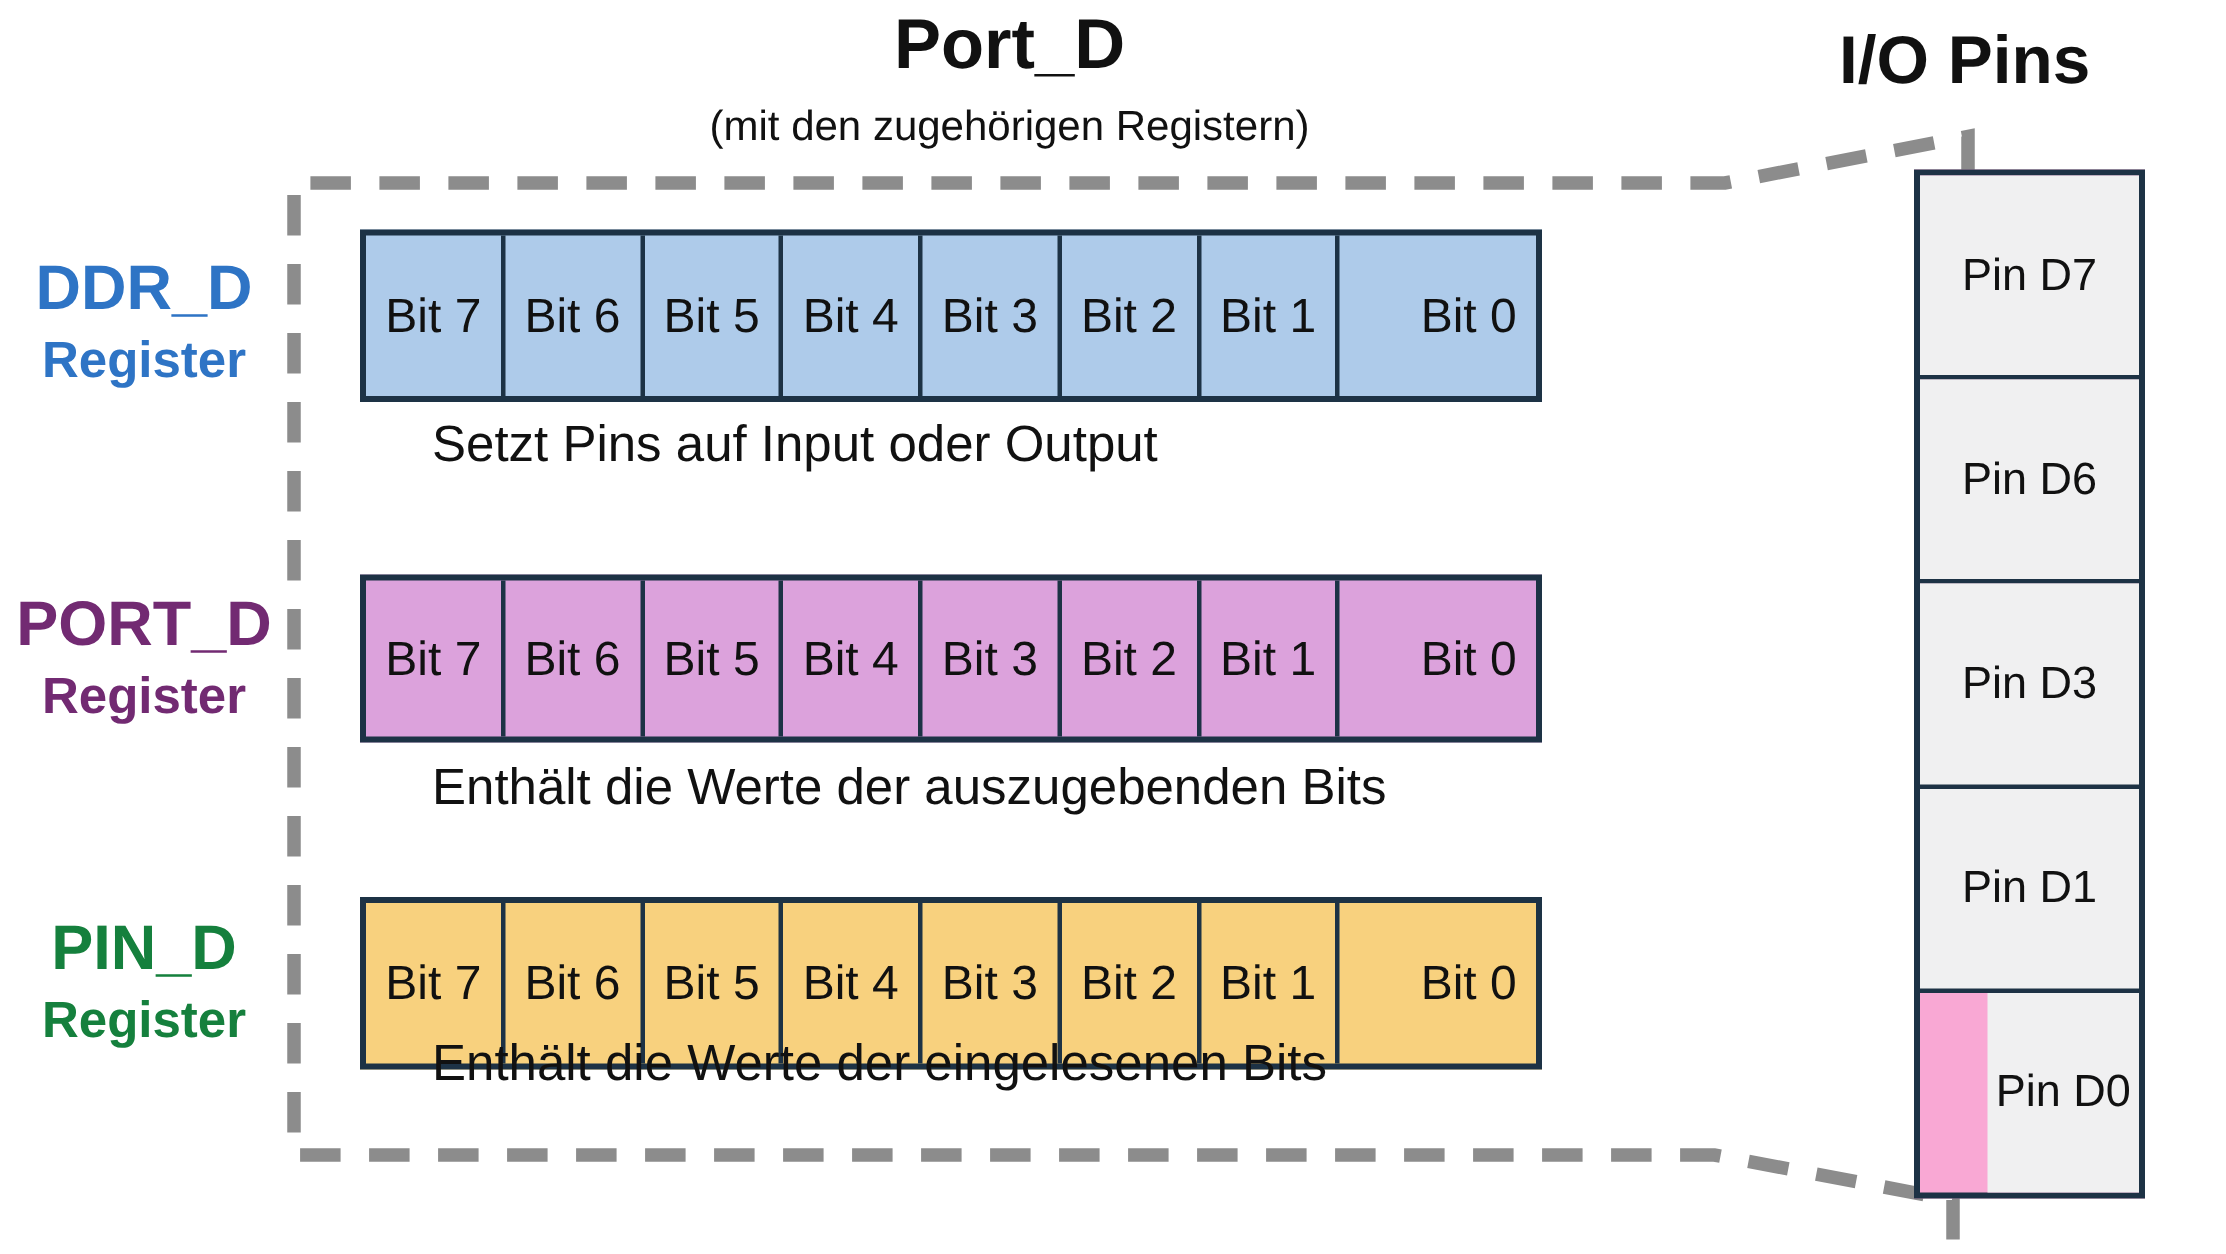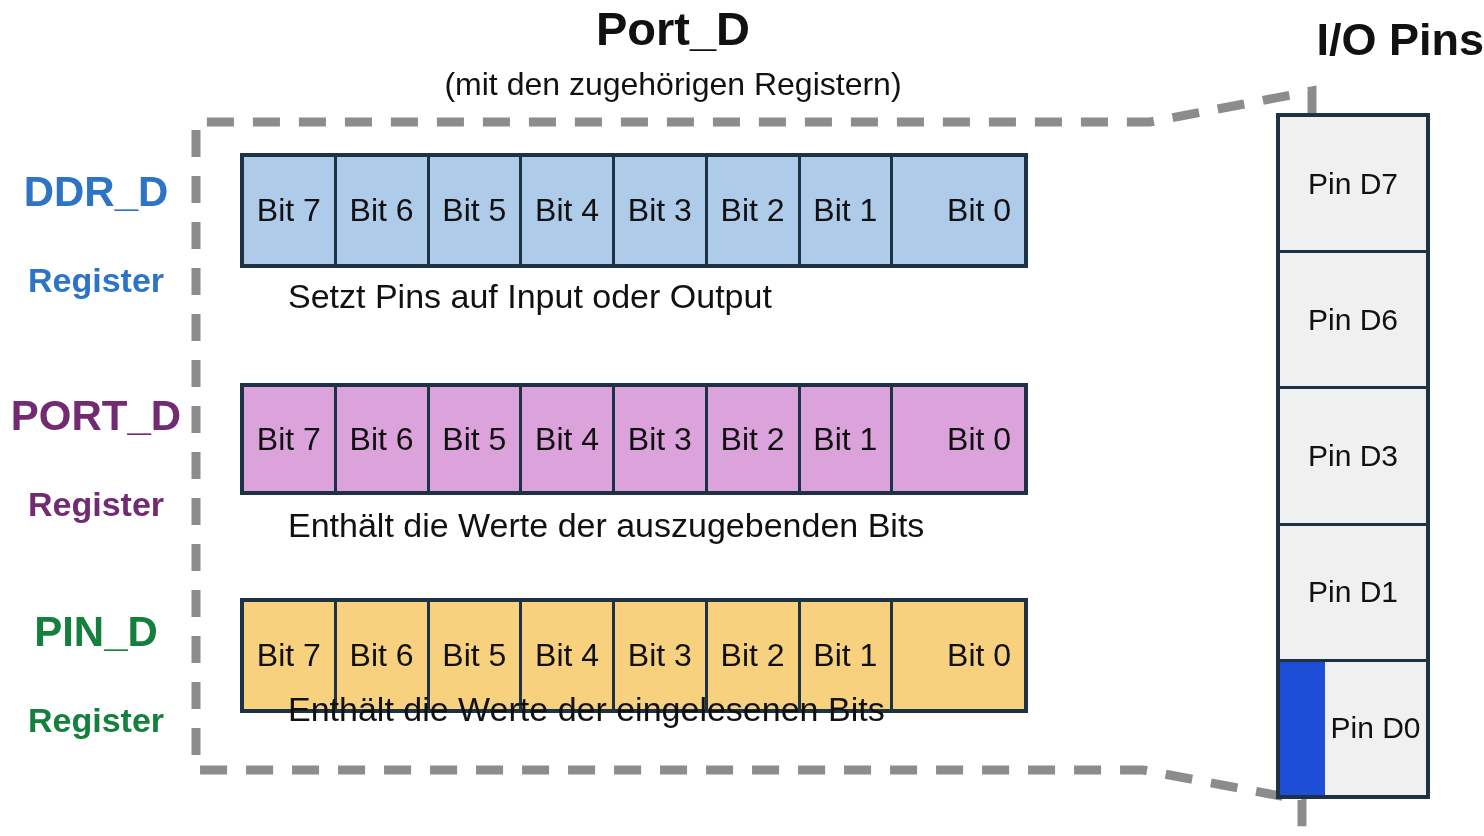--- a/index.html
+++ b/index.html
@@ -27,37 +27,37 @@
     position: absolute;
     left: 196px; top: 0px; width: 954px;
     text-align: center;
     font-size: 47px; font-weight: bold; color: #111111;
     line-height: 58px;
   }
   .main-subtitle {
     position: absolute;
     left: 196px; top: 60px; width: 954px;
     text-align: center;
-    font-size: 32px; font-weight: normal; color: #111111;
+    font-size: 28px; font-weight: normal; color: #111111;
     line-height: 48px;
   }
   .io-title {
     position: absolute;
     left: 1226px; top: 12px; width: 258px;
-    text-align: right;
+    text-align: left;
     font-size: 45px; font-weight: bold; color: #111111;
     line-height: 56px;
   }
   .reg-label {
     position: absolute;
     left: 0px; width: 192px;
     text-align: center;
   }
   .reg-label .reg-name { font-size: 42px; font-weight: bold; line-height: 52px; }
-  .reg-label .reg-sub  { font-size: 34px; font-weight: bold; line-height: 44px; margin-top: 40px; }
+  .reg-label .reg-sub  { font-size: 34px; font-weight: bold; line-height: 44px; }
   .reg-label.ddr  { top: 166px; color: #2e74c5; }
   .reg-label.port { top: 390px; color: #722a72; }
   .reg-label.pin  { top: 606px; color: #15803d; }
   .reg-row {
     position: absolute;
     left: 240px; width: 788px;
     display: flex;
     border: 4px solid #1d3245;
     box-sizing: border-box;
   }
@@ -85,21 +85,21 @@
   .reg-caption.cap-port { top: 503px; }
   .reg-caption.cap-pin  { top: 687px; }
   .pin-col {
     position: absolute;
     left: 1276px; top: 113px;
     width: 154px; height: 686px;
     display: flex;
     flex-direction: column;
     border: 4px solid #1d3245;
     box-sizing: border-box;
-    background: #1d4ed8;
+    background: #f9a8d4;
   }
   .pin-cell {
     flex: 1;
     display: flex;
     align-items: center;
     justify-content: center;
     font-size: 30px;
     color: #111111;
     border-bottom: 3px solid #1d3245;
     background: #f0f0f1;

